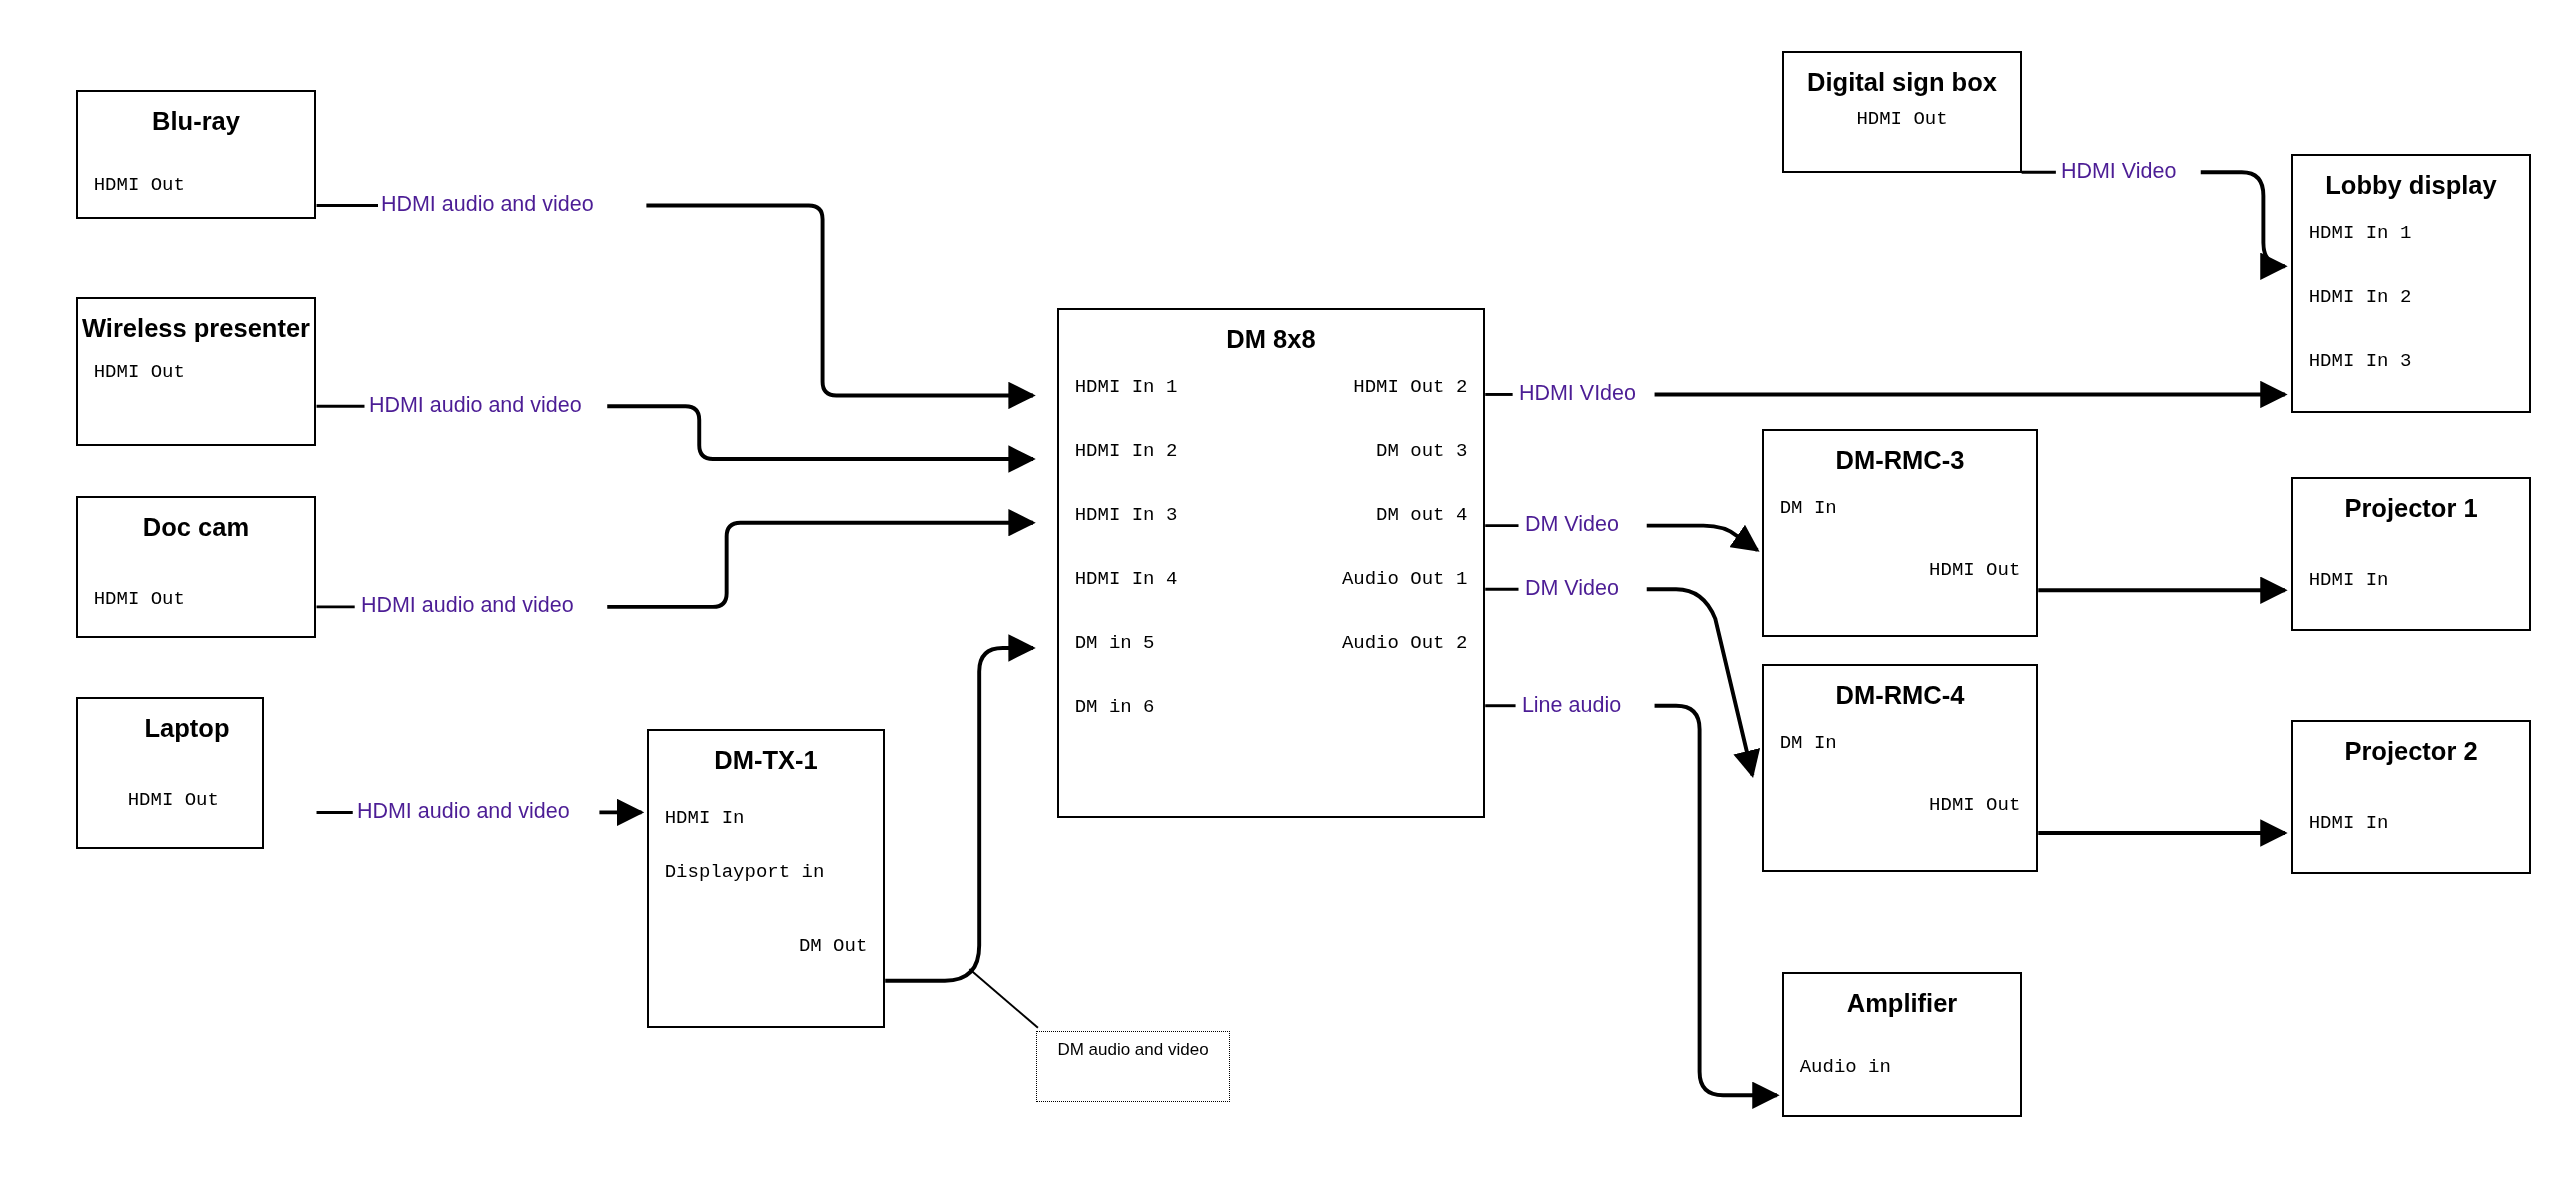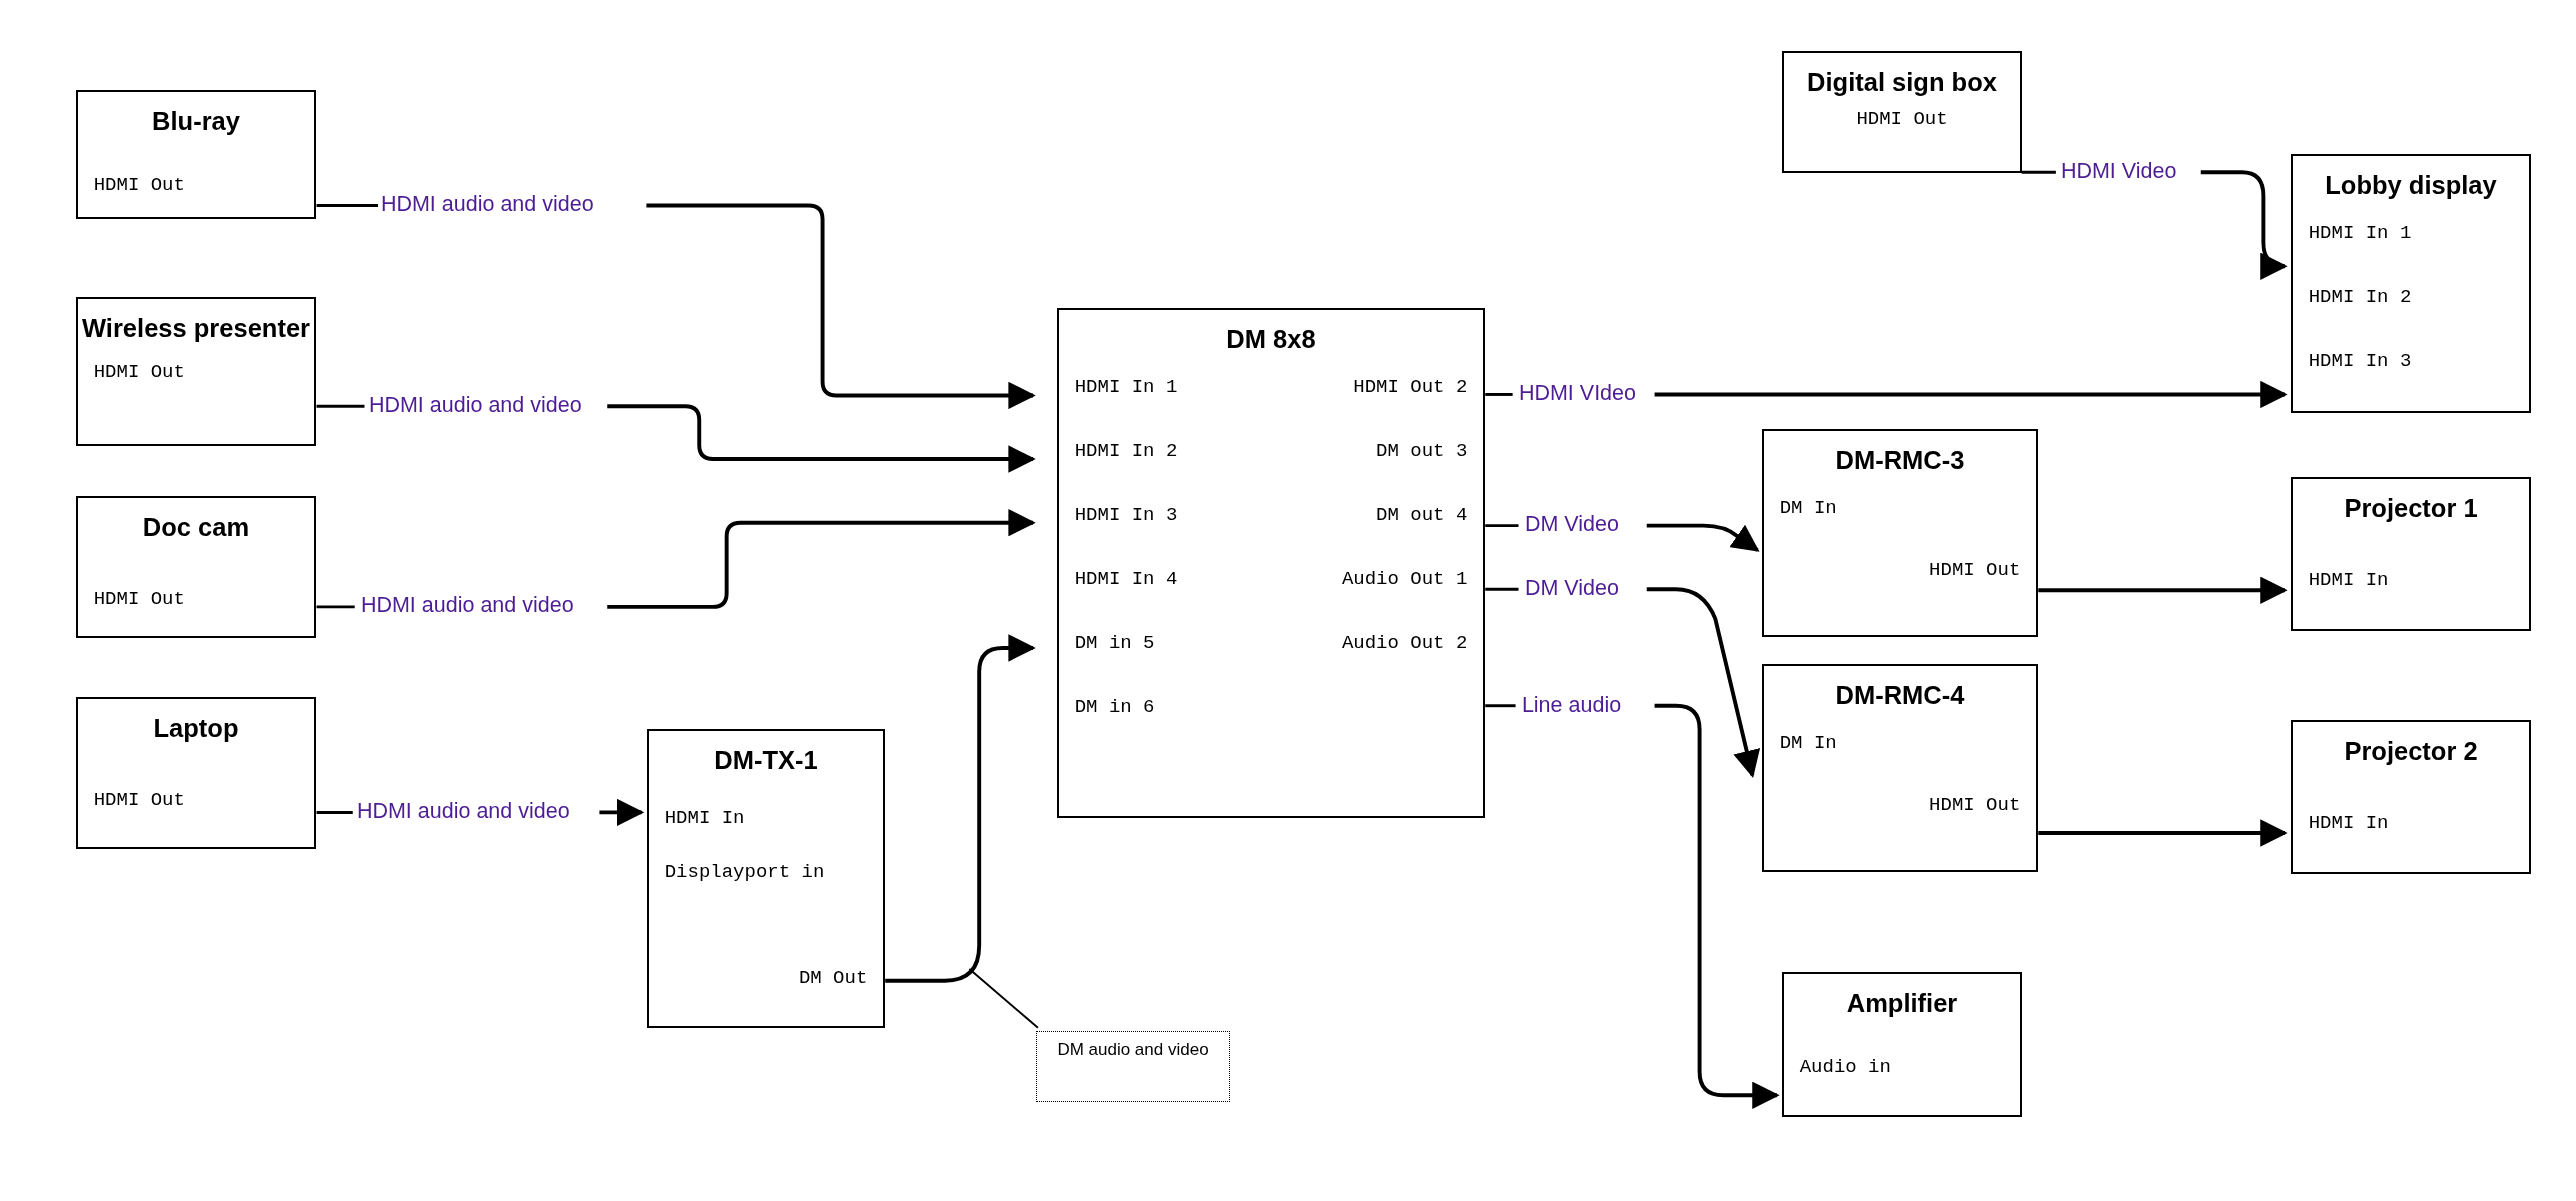--- a/index.html
+++ b/index.html
@@ -73,21 +73,21 @@
     font-size: 17px;
     text-align: center;
     line-height: 1.25;
     padding-top: 6.9px;
     color: #000000;
   }
   
   #node-bluray      { left: 76px;  top: 90px;  width: 240px; height: 129px; }
   #node-wireless    { left: 76px;  top: 297px; width: 240px; height: 149px; }
   #node-doccam      { left: 76px;  top: 496px; width: 240px; height: 142px; }
-  #node-laptop      { left: 76px;  top: 697px; width: 240px; height: 152px; }
+  #node-laptop      { left: 76px;  top: 697px; width: 188px; height: 152px; padding-left: 34px; }
   #node-dmtx1       { left: 647px; top: 729px; width: 238px; height: 299px; }
   #node-dm8x8       { left: 1057px;top: 308px; width: 428px; height: 510px; }
   #node-digitalsign { left: 1782px;top: 51px;  width: 240px; height: 122px; }
   #node-lobby       { left: 2291px;top: 145px; width: 240px; height: 259px; margin-top: 9px; }
   #node-rmc3        { left: 1762px;top: 429px; width: 276px; height: 208px; }
   #node-rmc4        { left: 1762px;top: 664px; width: 276px; height: 208px; }
   #node-proj1       { left: 2291px;top: 477px; width: 240px; height: 154px; }
   #node-proj2       { left: 2291px;top: 720px; width: 240px; height: 154px; }
   #node-amp         { left: 1782px;top: 972px; width: 240px; height: 145px; }
   #note-dm-av       { left: 1036px;top: 1031px;width: 194px; height: 71px; }
@@ -159,21 +159,21 @@
 
   <div class="node" id="node-laptop">
     <div class="title">Laptop</div>
     <div class="port left" style="margin-top:45px">HDMI Out</div>
   </div>
 
   <div class="node" id="node-dmtx1">
     <div class="title">DM-TX-1</div>
     <div class="port left" style="margin-top:31px">HDMI In</div>
     <div class="port left" style="margin-top:31px">Displayport in</div>
-    <div class="port right" style="margin-top:84px">DM Out</div>
+    <div class="port right" style="margin-top:52px">DM Out</div>
   </div>
 
   <div class="node" id="node-dm8x8">
     <div class="title">DM 8x8</div>
     <div style="position:relative; margin-top:21.5px; height:392px;">
       <div style="position:absolute; left:0; top:0;">
         <div class="port left" style="height:64px">HDMI In 1</div>
         <div class="port left" style="height:64px">HDMI In 2</div>
         <div class="port left" style="height:64px">HDMI In 3</div>
         <div class="port left" style="height:64px">HDMI In 4</div>

